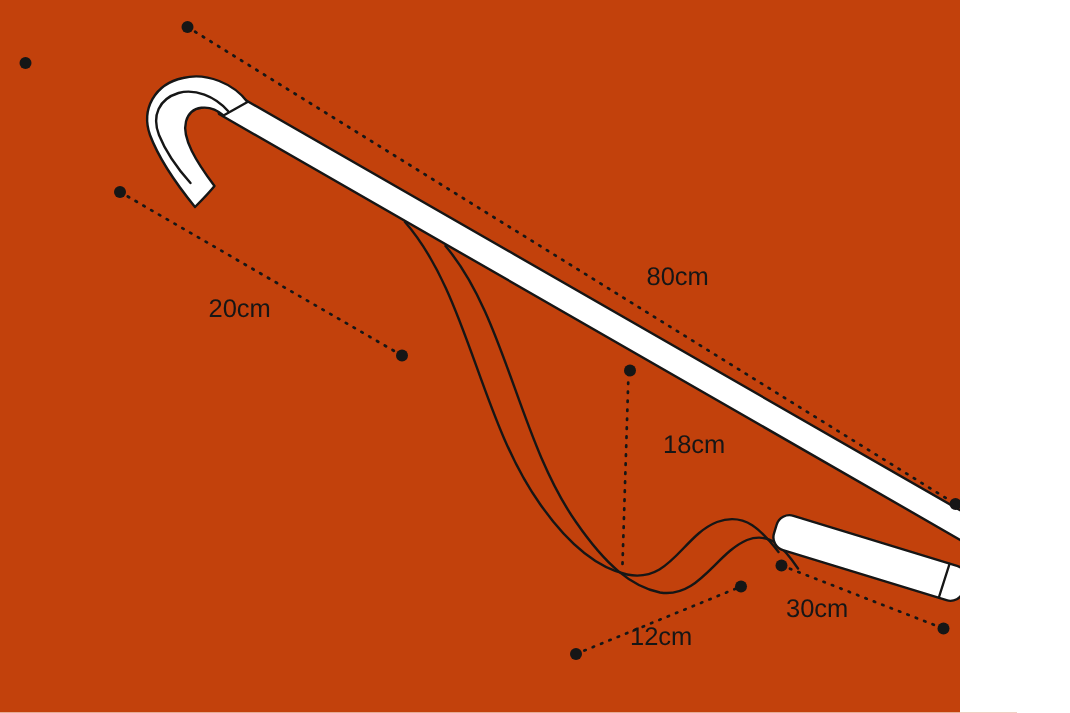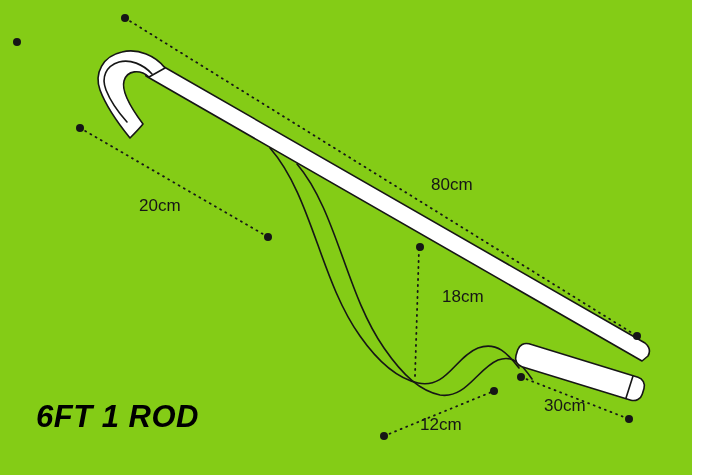--- a/index.html
+++ b/index.html
@@ -3,23 +3,23 @@
   <meta charset="utf-8">
   <style>
     html, body {
       margin: 0;
       padding: 0;
       background: #ffffff;
       font-family: "Liberation Sans", sans-serif;
     }
     .canvas {
       position: relative;
-      width: 692px;
+      width: 640px;
       height: 475px;
-      background: #84cc16;
+      background: #c2410c;
       overflow: hidden;
     }
     .canvas svg {
       position: absolute;
       left: 0;
       top: 0;
     }
     .dim-label {
       position: absolute;
       font-size: 17px;
@@ -82,19 +82,18 @@
       <circle cx="494" cy="391" r="4"></circle>
     </g>
   </svg>
 
   <div class="dim-label" style="left:431px; top:175px;">80cm</div>
 
   <div class="dim-label" style="left:139px; top:196px;text-align:center;">20cm</div>
 
   <div class="dim-label" style="left:442px; top:287px;">18cm</div>
 
-  <div class="dim-label" style="left:524px; top:396px;margin-left:20px;">30cm</div>
+  <div class="dim-label" style="left:524px; top:396px;">30cm</div>
 
   <div class="dim-label" style="left:420px; top:415px;">12cm</div>
 
-  <div class="diagram-title">6FT 1 ROD</div>
 
 </div>
 
 </body></html>

